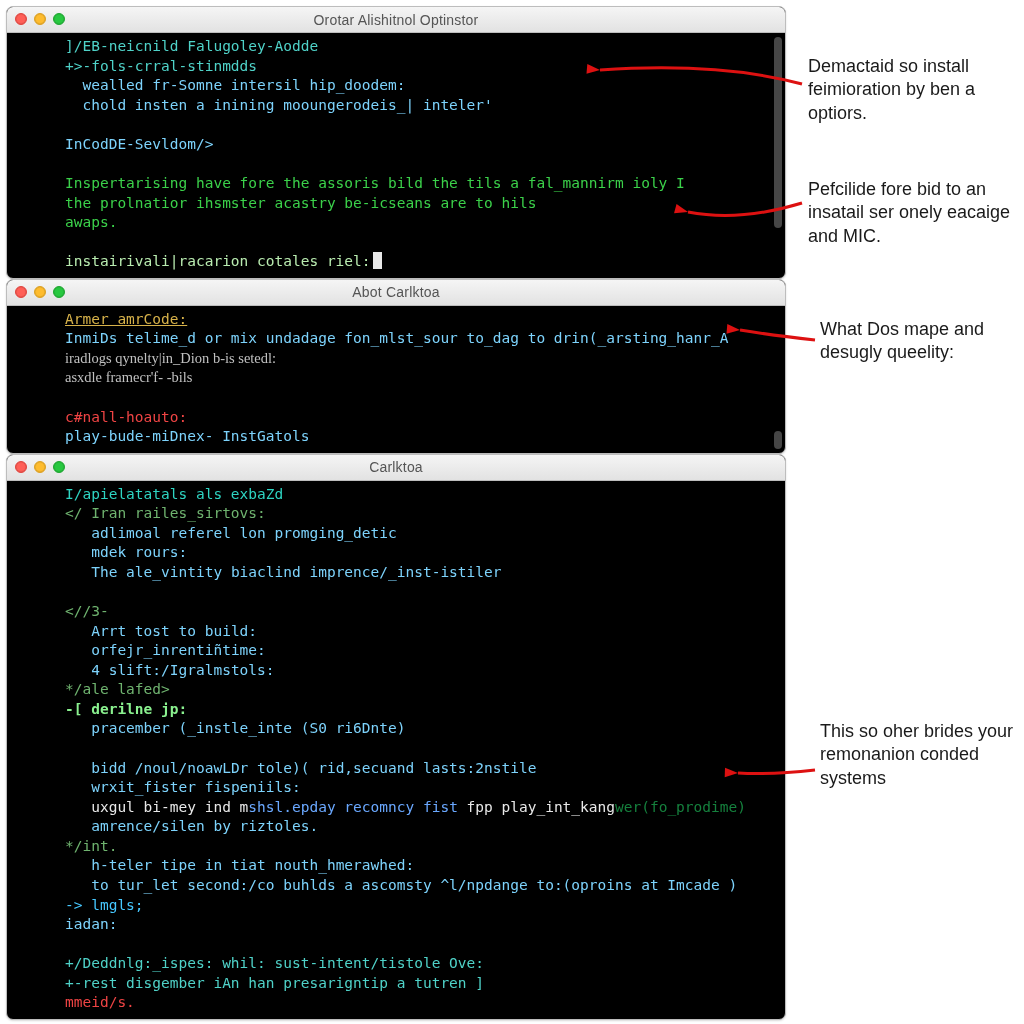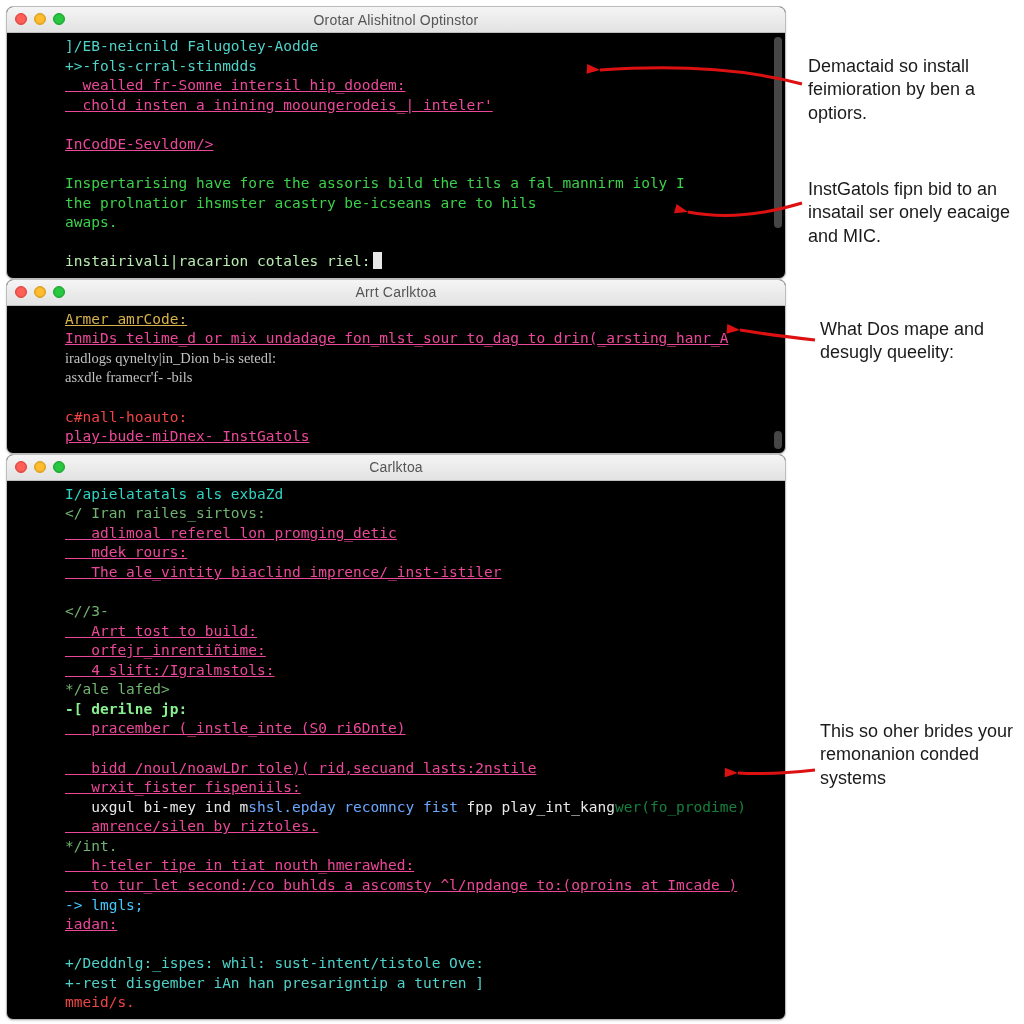--- a/index.html
+++ b/index.html
@@ -73,21 +73,21 @@
   }
   .scrollbar2 {
     position: absolute;
     right: 3px; bottom: 4px;
     width: 8px; height: 18px;
     background: rgba(200,200,200,.35);
     border-radius: 4px;
   }
   .tl { display: block; }
   .c-cyan   { color:#4fd2c8; }
-  .c-white  { color:#ec4899;text-decoration:underline; }
+  .c-white  { color:#7dd3fc; }
   .c-grey   { color:#c0c0c0;font-family:Liberation Serif, serif; }
   .c-green  { color:#3bd14a; }
   .c-green2 { color:#8af18f;font-weight:bold; }
   .c-yellow { color:#ef4444; }
   .c-orange { color:#d7b24a;text-decoration:underline; }
   .c-blue   { color:#6aa8ff; }
   .c-bluedk { color:#46c8ff; }
   .c-teal   { color:#2ed4c2; }
   .c-cmt    { color:#6fb36f; }
   .c-key    { color:#15803d; }
@@ -129,40 +129,40 @@
         </div>
         <div class="termbody"><span class="tl c-cyan">]/EB-neicnild Falugoley-Aodde</span><span class="tl c-cyan">+&gt;-fols-crral-stinmdds</span><span class="tl c-white">  wealled fr-Somne intersil hip_doodem:</span><span class="tl c-white">  chold insten a inining mooungerodeis_| inteler'</span><span class="tl "> </span><span class="tl c-white">InCodDE-Sevldom/&gt;</span><span class="tl "> </span><span class="tl c-green">Inspertarising have fore the assoris bild the tils a fal_mannirm ioly I</span><span class="tl c-green">the prolnatior ihsmster acastry be-icseans are to hils</span><span class="tl c-green">awaps.</span><span class="tl "> </span><span class="tl c-prompt">instairivali|racarion cotales riel:<span class="cursor"></span></span><div class="scrollbar"></div></div>
       </div>
       <div class="terminal">
         <div class="titlebar">
           <div class="traffic">
             <div class="light red"></div>
             <div class="light yellow"></div>
             <div class="light green"></div>
           </div>
-          <div class="title">Arrt Carlktoa</div>
+          <div class="title">Abot Carlktoa</div>
         </div>
         <div class="termbody"><span class="tl c-orange">Armer amrCode:</span><span class="tl c-white">InmiDs telime_d or mix undadage fon_mlst_sour to_dag to drin(_arsting_hanr_A</span><span class="tl c-grey">iradlogs qynelty|in_Dion b-is setedl:</span><span class="tl c-grey">asxdle framecr'f- -bils</span><span class="tl "> </span><span class="tl c-yellow">c#nall-hoauto:</span><span class="tl c-white">play-bude-miDnex- InstGatols</span><div class="scrollbar2"></div></div>
       </div>
       <div class="terminal">
         <div class="titlebar">
           <div class="traffic">
             <div class="light red"></div>
             <div class="light yellow"></div>
             <div class="light green"></div>
           </div>
           <div class="title">Carlktoa</div>
         </div>
         <div class="termbody" style="min-height: 520px;"><span class="tl c-teal">I/apielatatals als exbaZd</span><span class="tl c-cmt">&lt;/ Iran railes_sirtovs:</span><span class="tl c-white">   adlimoal referel lon promging_detic</span><span class="tl c-white">   mdek rours:</span><span class="tl c-white">   The ale_vintity biaclind imprence/_inst-istiler</span><span class="tl "> </span><span class="tl c-cmt">&lt;//3-</span><span class="tl c-white">   Arrt tost to build:</span><span class="tl c-white">   orfejr_inrentiñtime:</span><span class="tl c-white">   4 slift:/Igralmstols:</span><span class="tl c-cmt">*/ale lafed&gt;</span><span class="tl c-green2">-[ derilne jp:</span><span class="tl c-white">   pracember (_instle_inte (S0 ri6Dnte)</span><span class="tl "> </span><span class="tl c-white">   bidd /noul/noawLDr tole)( rid,secuand lasts:2nstile</span><span class="tl c-white">   wrxit_fister fispeniils:</span><span class="tl "><span>   uxgul bi-mey ind m</span><span class="c-blue">shsl.epday recomncy fist</span><span> fpp play_int_kang</span><span class="c-key">wer(fo_prodime)</span><span></span></span><span class="tl c-white">   amrence/silen by riztoles.</span><span class="tl c-cmt">*/int.</span><span class="tl c-white">   h-teler tipe in tiat nouth_hmerawhed:</span><span class="tl c-white">   to tur_let second:/co buhlds a ascomsty ^l/npdange to:(oproins at Imcade )</span><span class="tl c-bluedk">-&gt; lmgls;</span><span class="tl c-white">iadan:</span><span class="tl "> </span><span class="tl c-cyan">+/Deddnlg:_ispes: whil: sust-intent/tistole Ove:</span><span class="tl c-cyan">+-rest disgember iAn han presarigntip a tutren ]</span><span class="tl c-yellow">mmeid/s.</span></div>
       </div>
     </div>
 </div>
 
 <div class="anno" style="top: 55px; left: 808px;">Demactaid so install feimioration by ben a optiors.</div>
-<div class="anno" style="top: 178px; left: 808px;">InstGatols fipn bid to an insatail ser onely eacaige and MIC.</div>
+<div class="anno" style="top: 178px; left: 808px;">Pefcilide fore bid to an insatail ser onely eacaige and MIC.</div>
 <div class="anno" style="top: 318px; left: 820px;">What Dos mape and desugly queelity:</div>
 <div class="anno" style="top: 720px; left: 820px;">This so oher brides your remonanion conded systems</div>
 <svg class="arrow" width="1024" height="1024" style="position: absolute; left: 0px; top: 0px;">
     <path d="M 802 84  Q 720 62  600 70"></path>
     <path class="head" d="M 600 70 L 586.4804291916768 73.63609751777032 L 587.3172235583459 64.071494140087 Z"></path>
     <path d="M 802 203 Q 740 222 688 212"></path>
     <path class="head" d="M 688 212 L 674.0544201427857 213.23320819250432 L 676.5393776694 203.95922044852904 Z"></path>
     <path d="M 815 340 Q 770 335 740 330"></path>
     <path class="head" d="M 740 330 L 726.4804291916768 333.63609751777034 L 727.3172235583459 324.071494140087 Z"></path>
     <path d="M 815 770 Q 770 775 738 773"></path>

